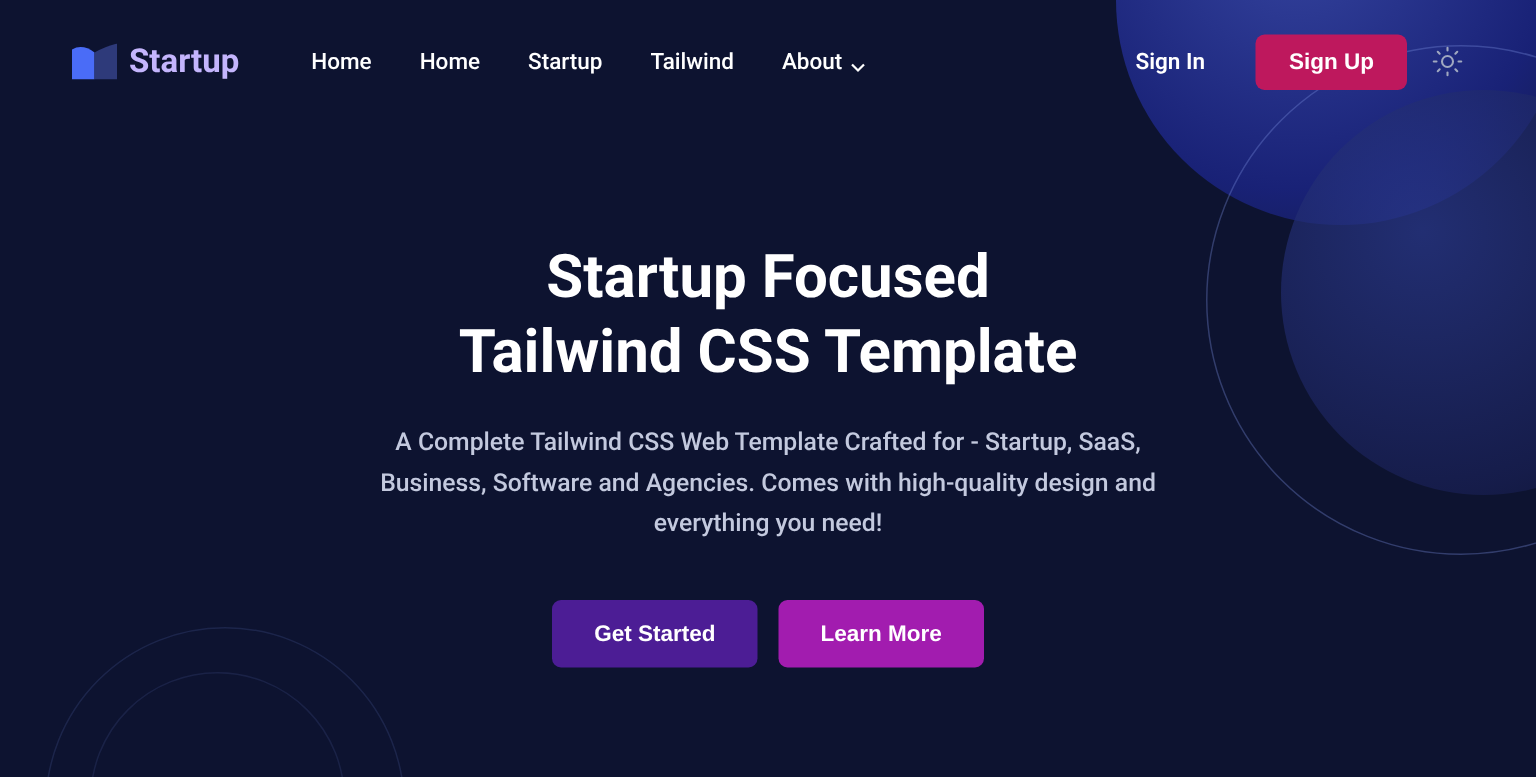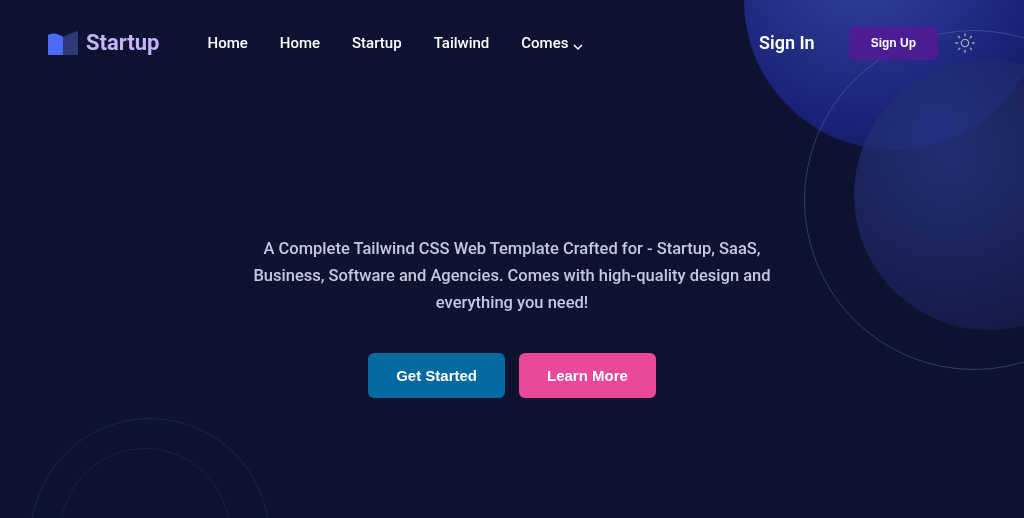--- a/index.html
+++ b/index.html
@@ -106,29 +106,29 @@
       width: 10px;
       height: 10px;
     }
     .header-right {
       display: flex;
       align-items: center;
       gap: 16px;
     }
     .sign-in {
       color: #fff;
-      font-size: 18px;
+      font-size: 15px;
       font-weight: 600;
       padding: 10px 18px;
       cursor: pointer;
     }
     .sign-up {
-      background: #4c1d95;
-      color: #fff;
-      font-size: 12px;
+      background: #be185d;
+      color: #fff;
+      font-size: 15px;
       font-weight: 600;
       padding: 10px 22px;
       border-radius: 6px;
       border: none;
       cursor: pointer;
     }
     .theme-toggle {
       width: 22px;
       height: 22px;
       cursor: pointer;
@@ -156,31 +156,31 @@
       margin: 22px auto 16px;
       max-width: 540px;
     }
     .hero-buttons {
       display: flex;
       justify-content: center;
       gap: 14px;
       margin-top: 36px;
     }
     .btn-primary {
-      background: #0369a1;
+      background: #4c1d95;
       color: #fff;
       font-size: 15px;
       font-weight: 600;
       padding: 14px 28px;
       border-radius: 6px;
       border: none;
       cursor: pointer;
     }
     .btn-secondary {
-      background: #ec4899;
+      background: #a21caf;
       color: #fff;
       font-size: 15px;
       font-weight: 600;
       padding: 12px 28px;
       border-radius: 6px;
       border: none;
       cursor: pointer;
     }
   </style>
 </head>
@@ -210,21 +210,21 @@
     <a class="nav-item">
       <span>Home</span>
     </a>
     <a class="nav-item">
       <span>Startup</span>
     </a>
     <a class="nav-item">
       <span>Tailwind</span>
     </a>
     <a class="nav-item">
-      <span>Comes</span>
+      <span>About</span>
       <span class="chevron">
         <svg viewBox="0 0 10 10" width="10" height="10">
           <path d="M1 3 L5 7 L9 3" fill="none" stroke="#fff" stroke-width="1.5"></path>
         </svg>
       </span>
     </a>
   </nav>
 
   <div class="header-right">
     <a class="sign-in">Sign In</a>
@@ -242,20 +242,21 @@
           <line x1="4.9" y1="19.1" x2="6.3" y2="17.7"></line>
           <line x1="17.7" y1="6.3" x2="19.1" y2="4.9"></line>
         </g>
       </svg>
     </span>
   </div>
 </header>
 
 <section class="hero">
   <h1 class="hero-title">
-    <br>
+    <span>Startup Focused</span><br>
+    <span>Tailwind CSS Template</span>
   </h1>
   <p class="hero-subtitle">A Complete Tailwind CSS Web Template Crafted for - Startup, SaaS, Business, Software and Agencies. Comes with high-quality design and everything you need!</p>
   <div class="hero-buttons">
     <button class="btn-primary">Get Started</button>
     <button class="btn-secondary">Learn More</button>
   </div>
 </section>
 
 </body></html>

